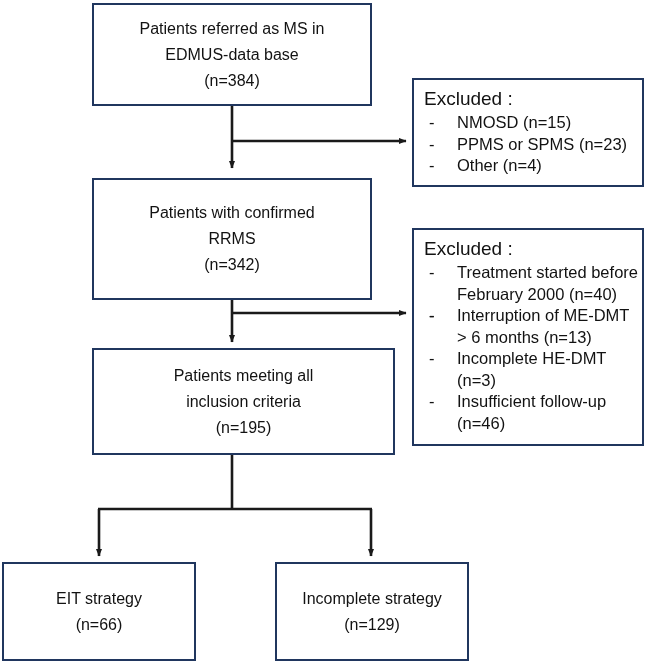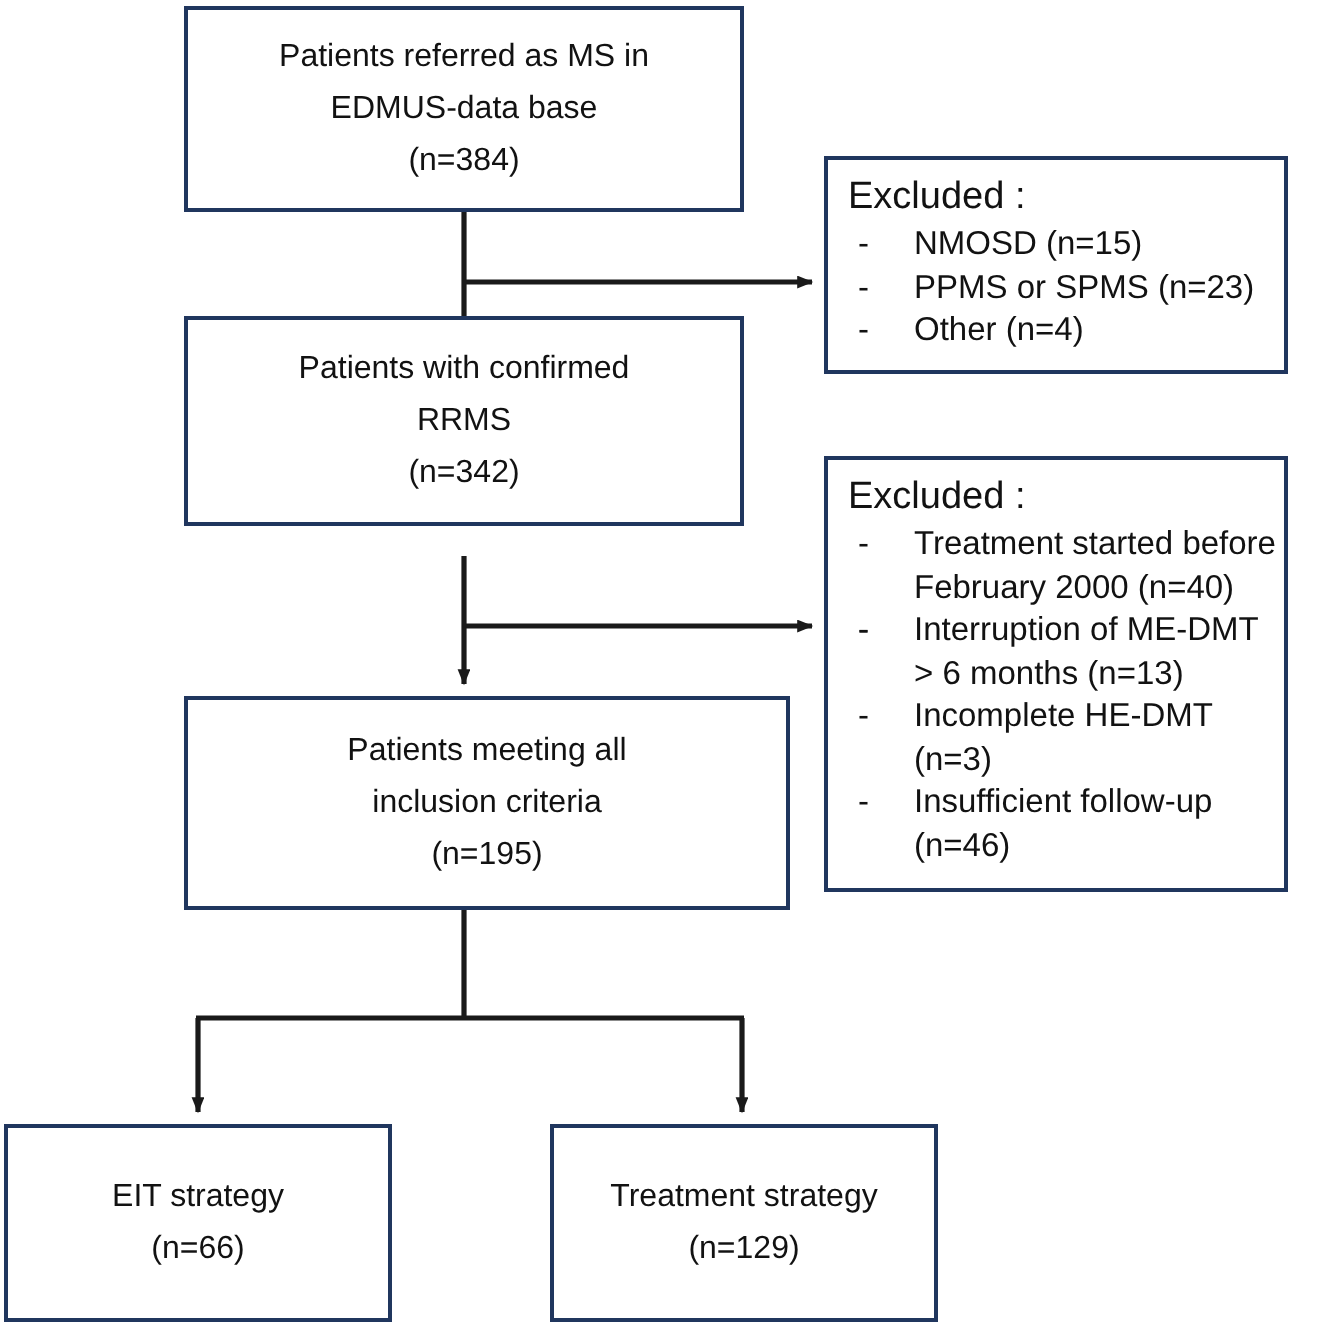--- a/index.html
+++ b/index.html
@@ -123,21 +123,21 @@
         <span class="dash">-</span>
         <span>PPMS or SPMS (n=23)</span>
       </li>
       <li class="excl-item">
         <span class="dash">-</span>
         <span>Other (n=4)</span>
       </li>
     </ul>
   </div>
 
-  <div class="box box-center" style="left:92px; top:158px; width:280px; height:105px;">
+  <div class="box box-center" style="left:92px; top:178px; width:280px; height:122px;">
     <div class="line">Patients with confirmed</div>
     <div class="line">RRMS</div>
     <div class="line">(n=342)</div>
   </div>
 
   <div class="box excl" style="left:412px; top:228px; width:232px; height:218px;">
     <div class="excl-title">Excluded :</div>
     <ul class="excl-list">
       <li class="excl-item">
         <span class="dash">-</span>
@@ -166,17 +166,17 @@
     <div class="line">inclusion criteria</div>
     <div class="line">(n=195)</div>
   </div>
 
   <div class="box box-center" style="left:2px; top:562px; width:194px; height:99px;">
     <div class="line">EIT strategy</div>
     <div class="line">(n=66)</div>
   </div>
 
   <div class="box box-center" style="left:275px; top:562px; width:194px; height:99px;">
-    <div class="line">Treatment strategy</div>
+    <div class="line">Incomplete strategy</div>
     <div class="line">(n=129)</div>
   </div>
 
 </div>
 
 </body></html>

